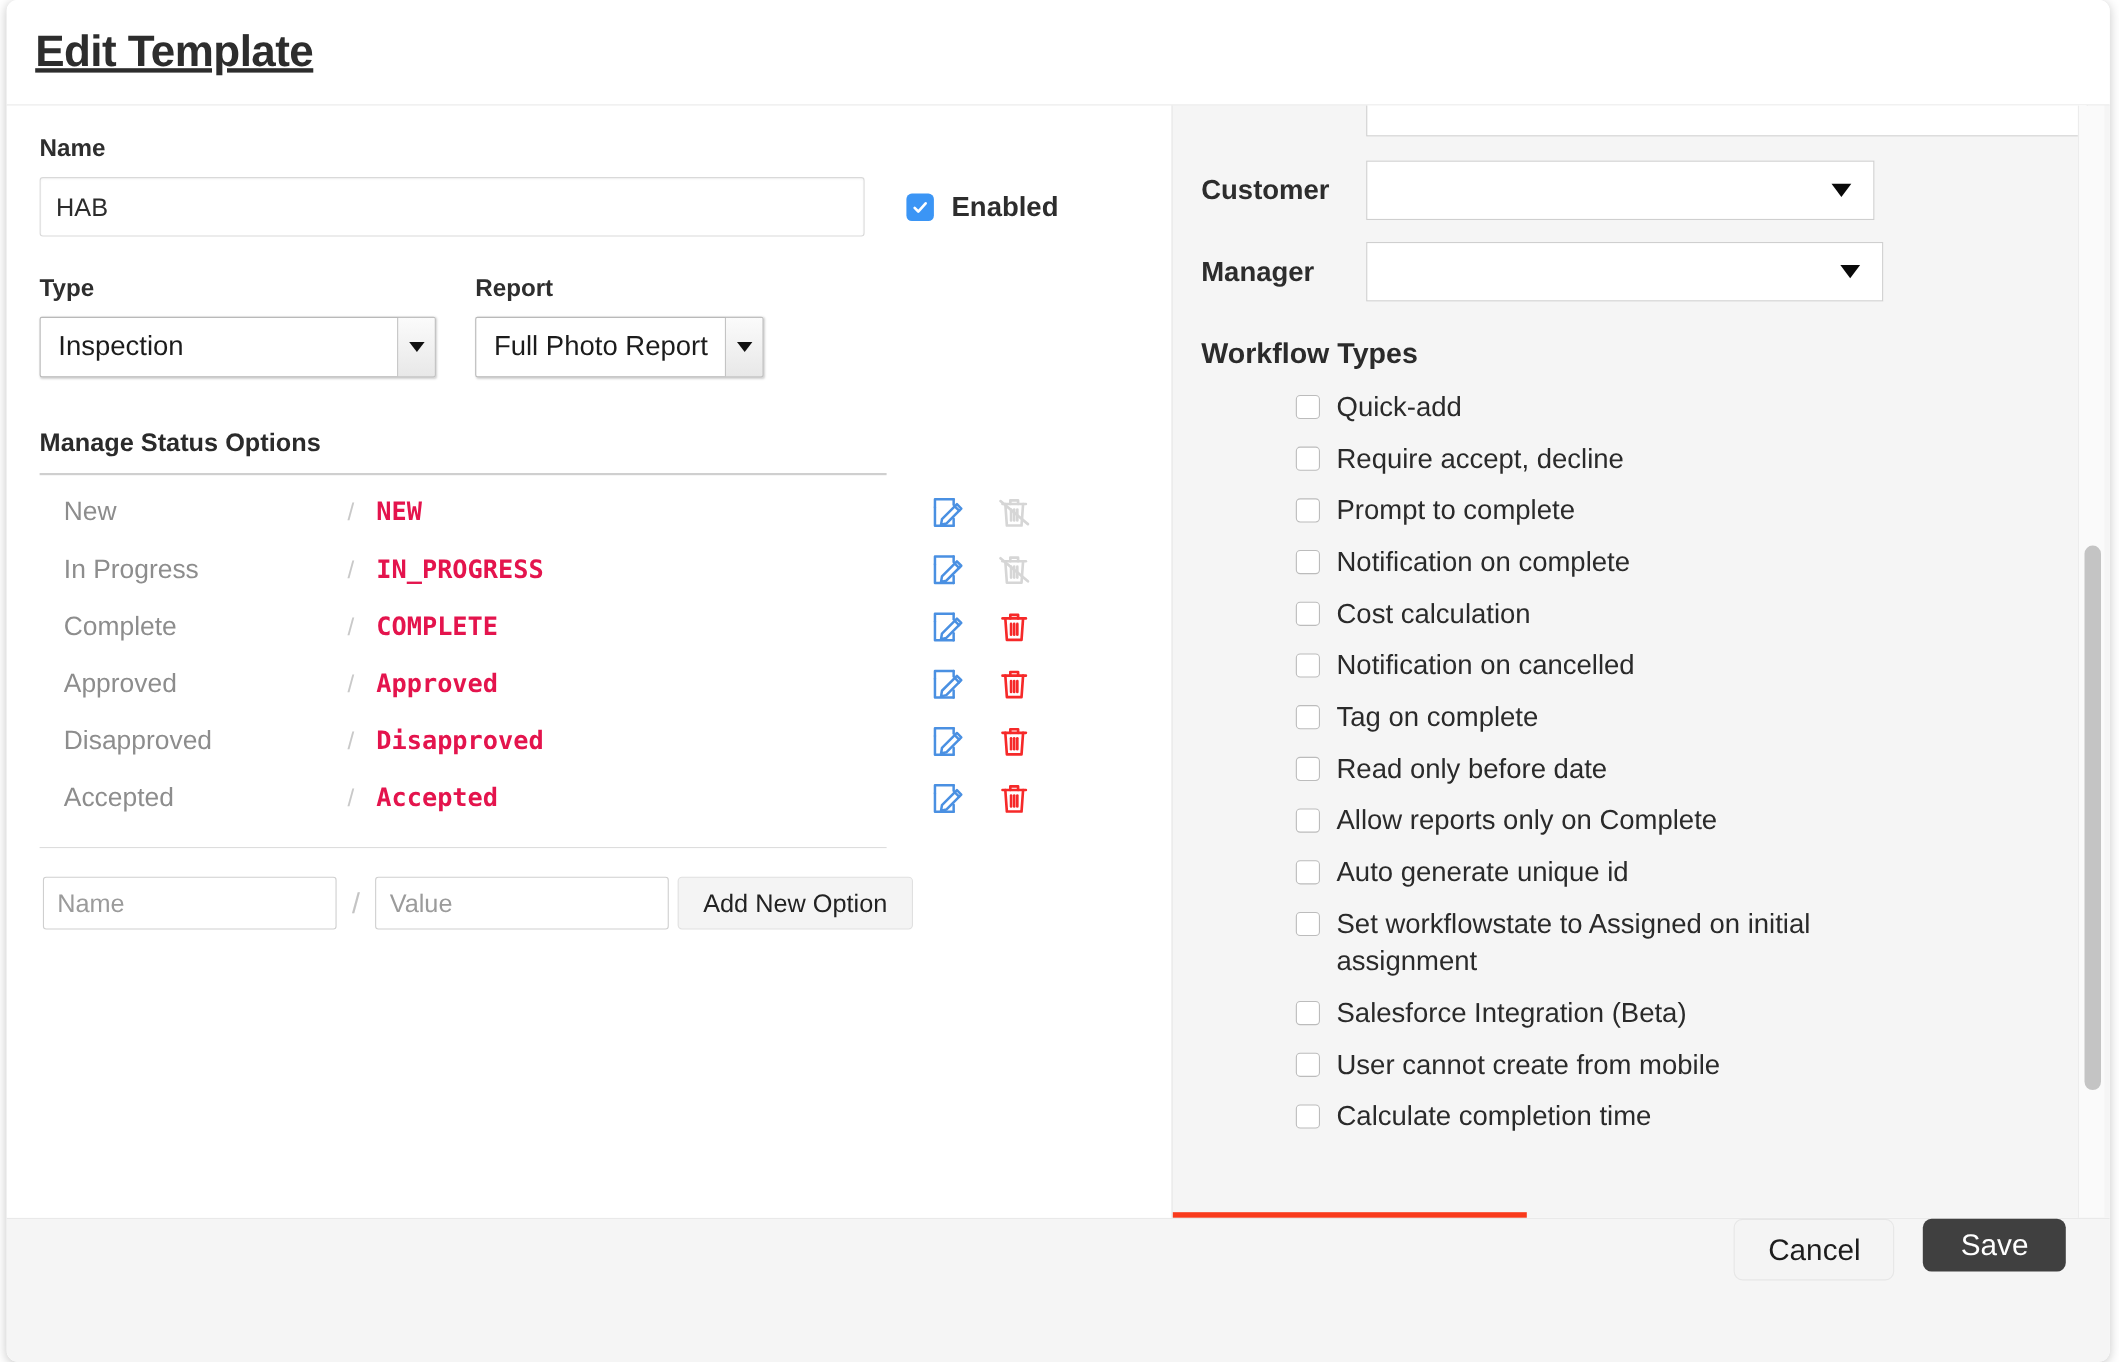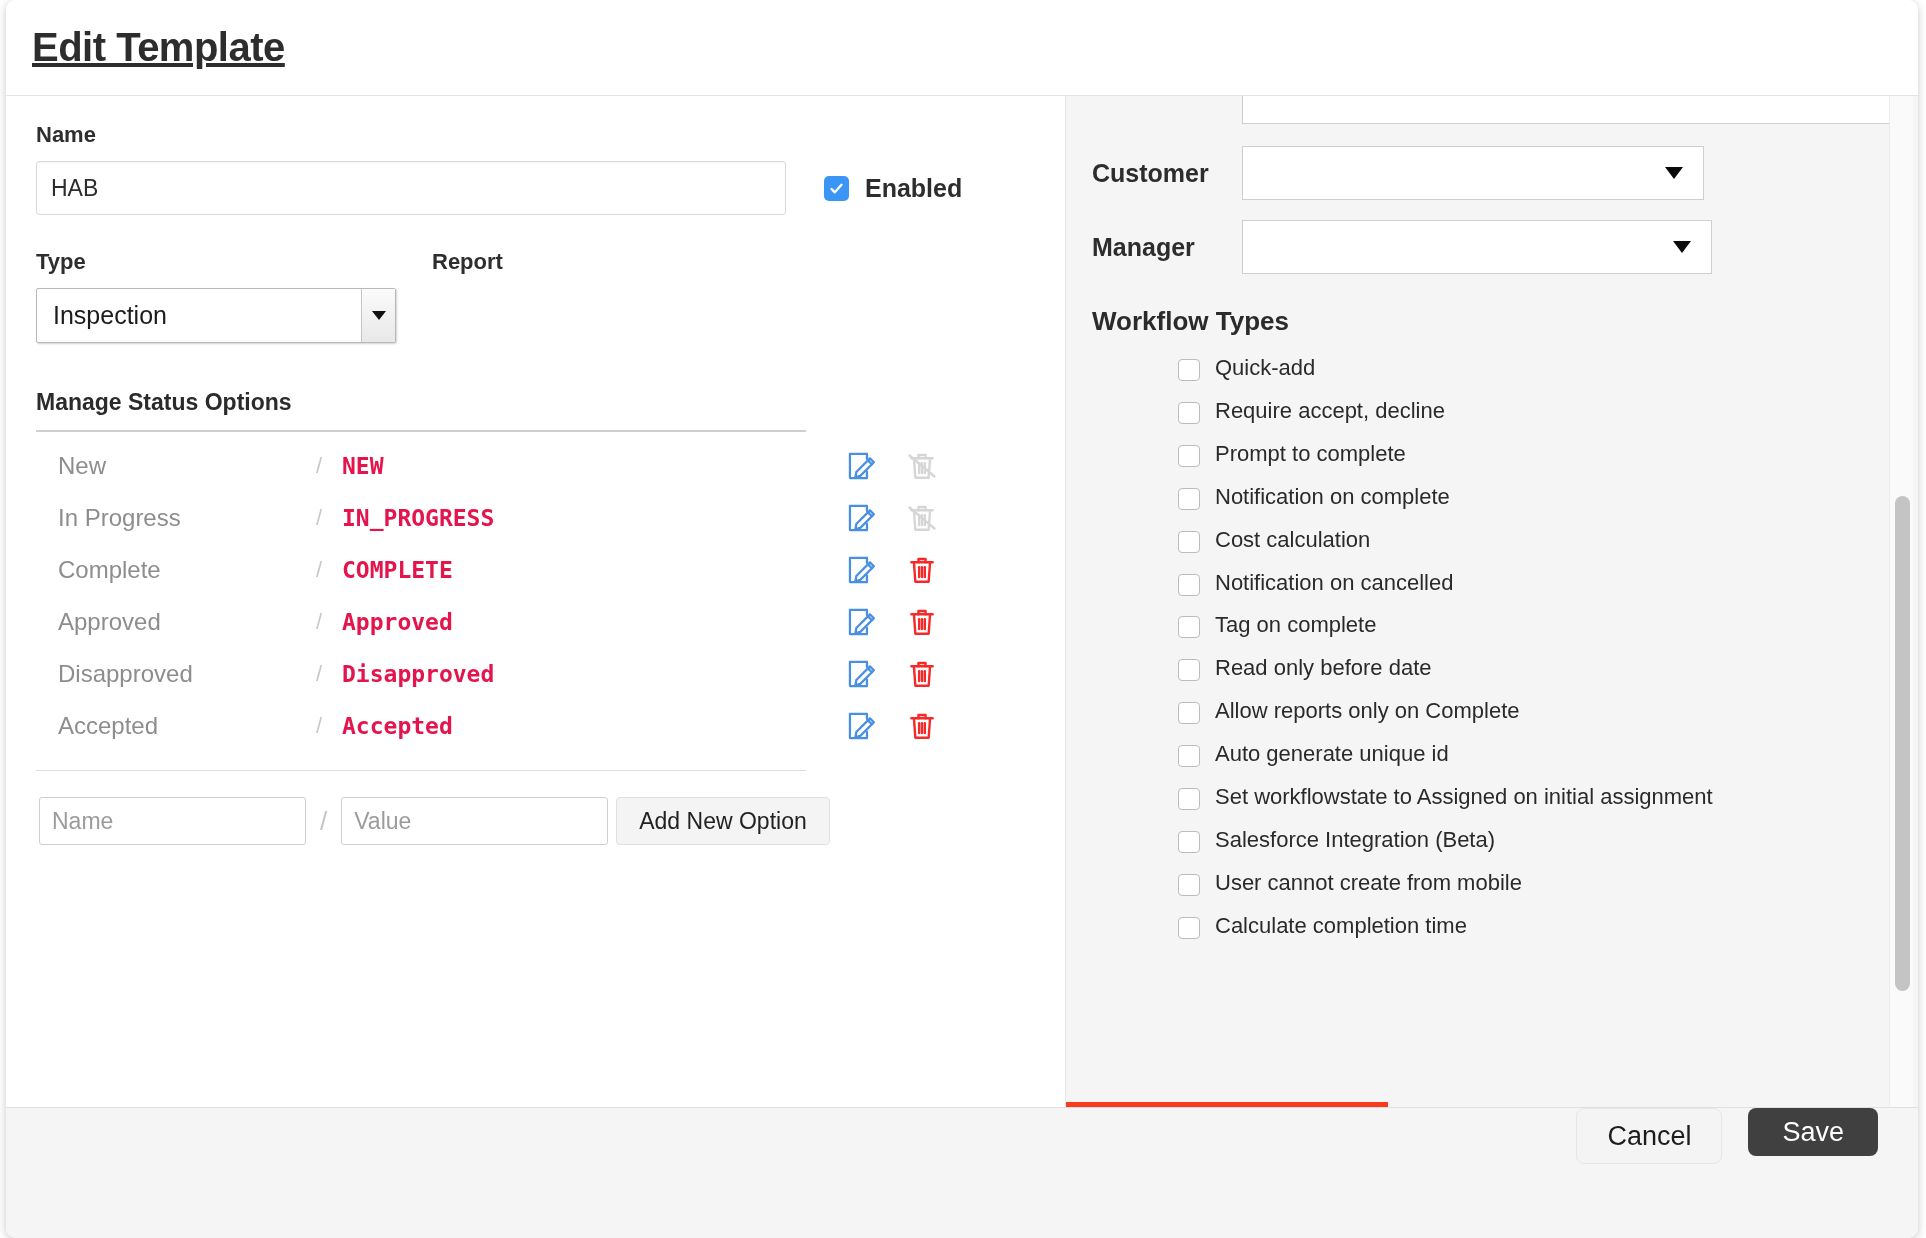--- a/index.html
+++ b/index.html
@@ -189,21 +189,21 @@
   .wf-item {
     display: flex; align-items: flex-start;
     margin-bottom: 13px;
   }
   .cb-empty {
     width: 22px; height: 22px; border-radius: 4px;
     border: 1px solid #bcbcbc; background: #fff;
     flex: none; margin-top: 6px;
   }
   .wf-label {
-    font-size: 22px; color: #2a2a2a; margin-left: 15px;
+    font-size: 25px; color: #2a2a2a; margin-left: 15px;
     line-height: 1.36; max-width: 510px;
   }
 
   .docs-wrap {
     position: absolute; left: 0; top: 1006px; width: 100%;
   }
   .docs-highlight {
     position: absolute; left: 0; top: 0;
     width: 322px; height: 96px;
     border: 7px solid #f93a1c;
@@ -275,20 +275,26 @@
           <div class="field-label">Type</div>
           <div class="native-select w-type">
             <span>Inspection</span>
             <span class="ns-btn">
                 <i></i>
               </span>
           </div>
         </div>
         <div class="col-report">
           <div class="field-label">Report</div>
+          <div class="native-select w-report">
+            <span>Full Photo Report</span>
+            <span class="ns-btn">
+                <i></i>
+              </span>
+          </div>
         </div>
       </div>
 
       <div class="section-title">Manage Status Options</div>
       <div class="hr"></div>
 
       <div class="status-table">
           <div class="status-row">
             <span class="st-name">New</span>
             <span class="st-slash">/</span>

